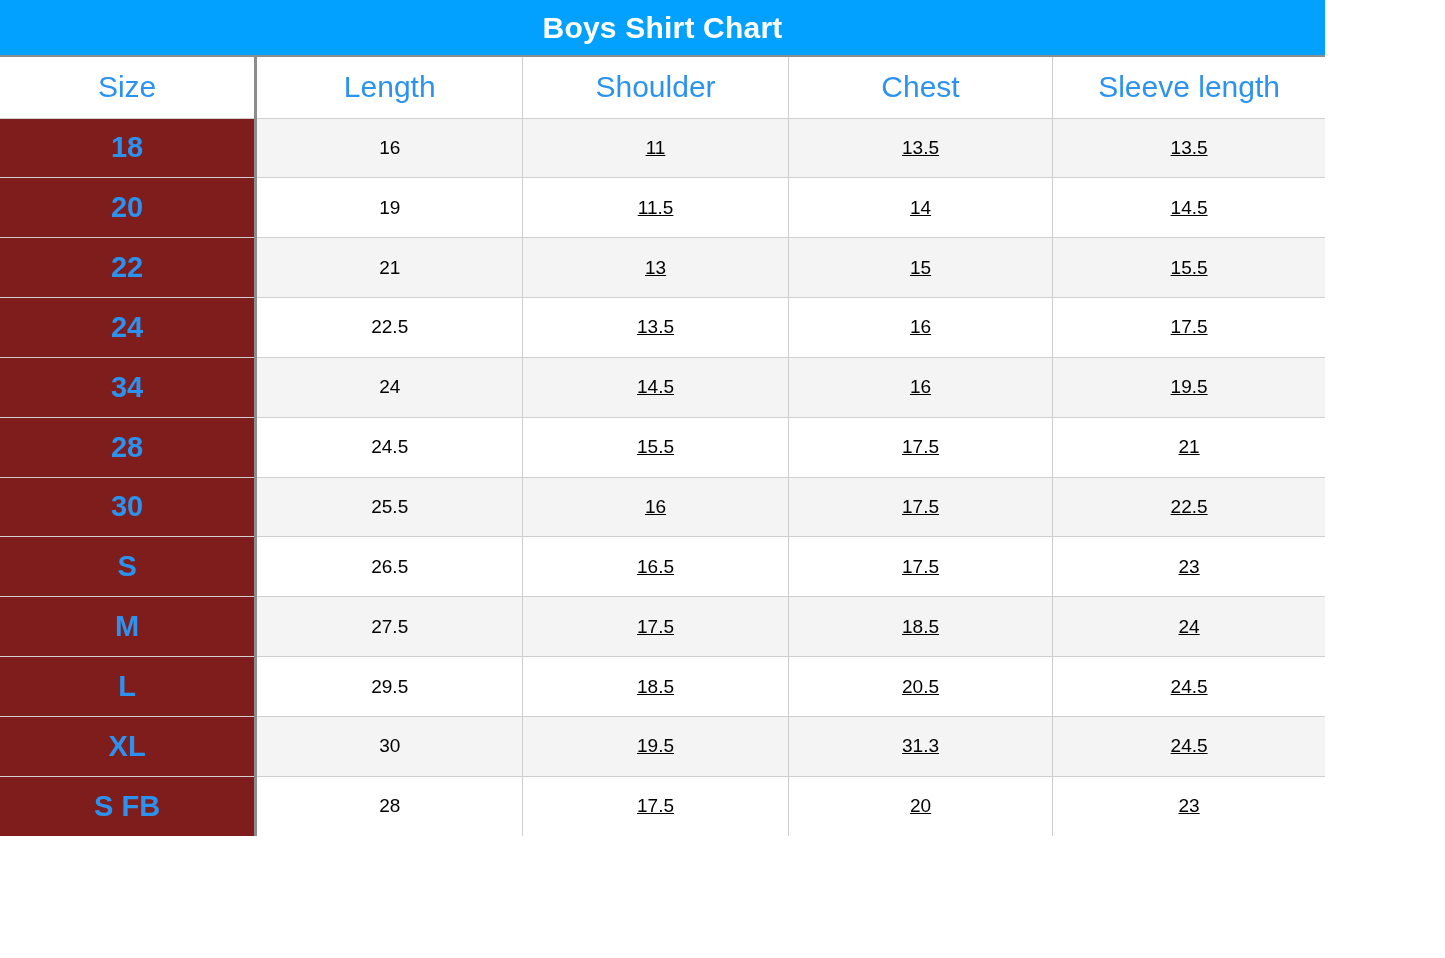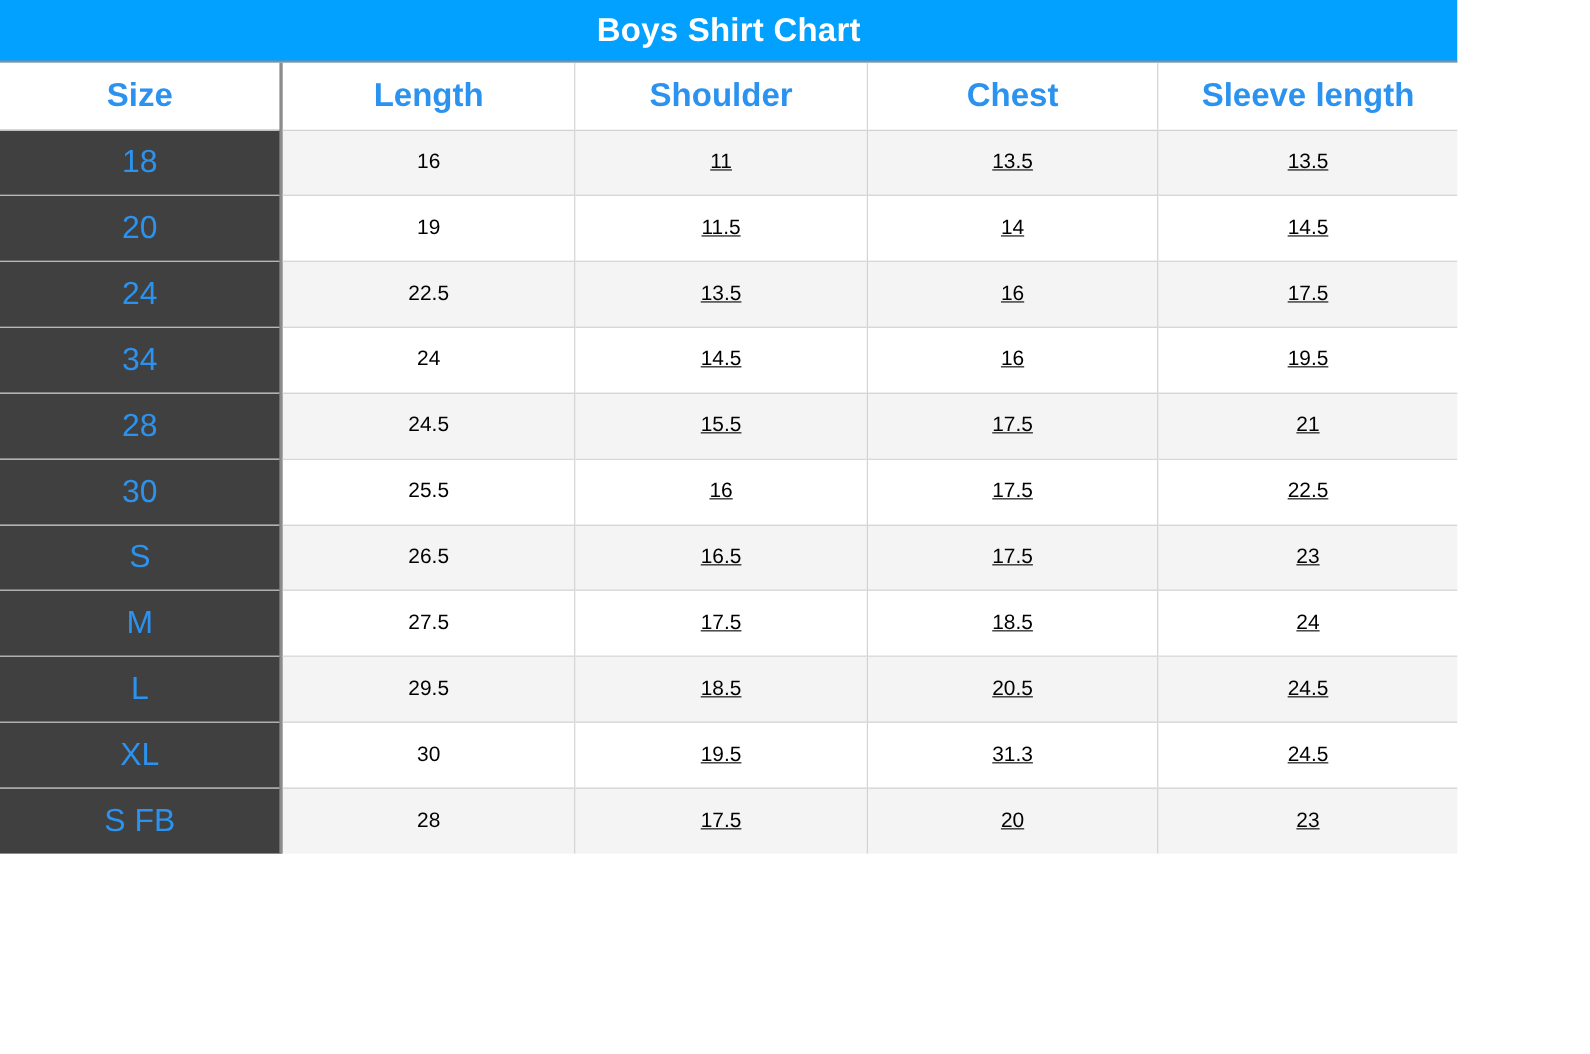--- a/index.html
+++ b/index.html
@@ -44,34 +44,34 @@
   }
   th, td {
     text-align: center;
     vertical-align: middle;
     padding: 0;
   }
   thead tr { height: 61px; }
   thead th {
     color: var(--blue_text);
     font-size: 30px;
-    font-weight: bold;
+    font-weight: normal;
     background: #ffffff;
     border-bottom: 1px solid var(--light_border);
     text-align: center;
   }
   thead th:first-child { border-right: 3px solid var(--dark_border); }
   thead th:nth-child(n+3) { border-left: 1px solid var(--light_border); }
   tbody tr { height: 59.85px; }
   tbody tr + tr { border-top: 1px solid var(--light_border); }
   tbody th {
     color: var(--blue_text);
-    font-weight: normal;
+    font-weight: bold;
     font-size: 29px;
-    background: #404040;
+    background: #7f1d1d;
     border-right: 3px solid var(--dark_border);
   }
   tbody td {
     color: var(--value_text);
     font-size: 19px;
     font-weight: normal;
     background: #ffffff;
   }
   tbody td + td { border-left: 1px solid var(--light_border); text-decoration: underline; }
   tbody tr:nth-child(odd) td { background: var(--stripe); }
@@ -109,20 +109,27 @@
           <td>11</td>
           <td>13.5</td>
           <td>13.5</td>
         </tr>
         <tr>
           <th>20</th>
           <td>19</td>
           <td>11.5</td>
           <td>14</td>
           <td>14.5</td>
+        </tr>
+        <tr>
+          <th>22</th>
+          <td>21</td>
+          <td>13</td>
+          <td>15</td>
+          <td>15.5</td>
         </tr>
         <tr>
           <th>24</th>
           <td>22.5</td>
           <td>13.5</td>
           <td>16</td>
           <td>17.5</td>
         </tr>
         <tr>
           <th>34</th>

